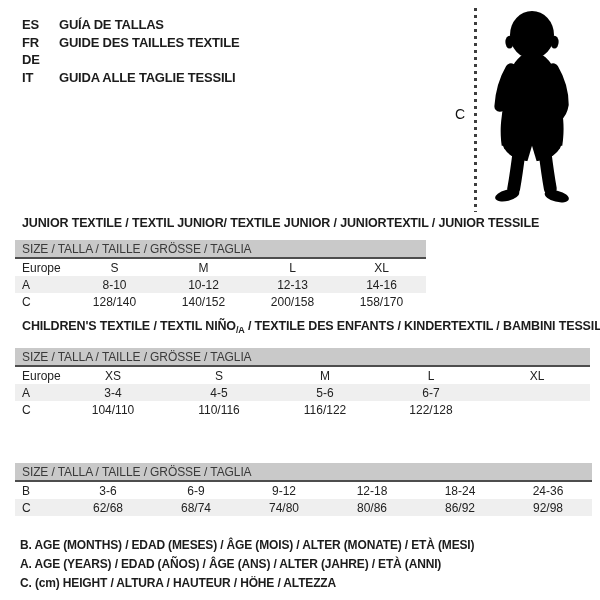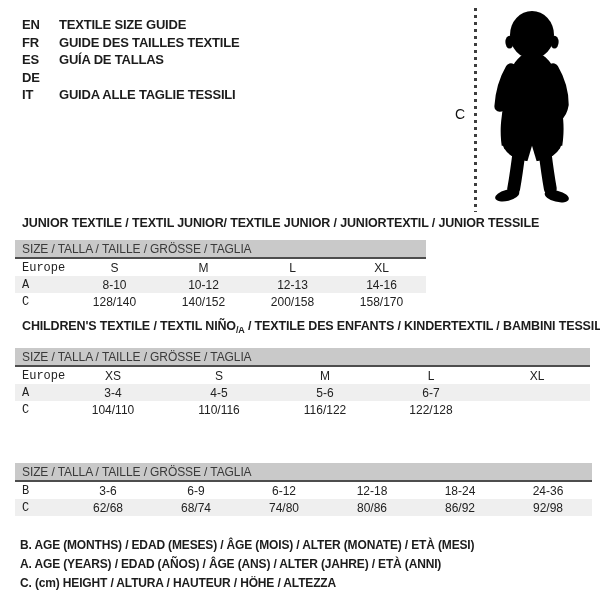--- a/index.html
+++ b/index.html
@@ -39,45 +39,41 @@
   .t2 { top:348px; width:575px; }
   .t3 { top:463px; width:577px; }
 
   .tbl-head { height:17px; background:#c9c9c9; border-bottom:2px solid #4d4d4d;
               display:flex; align-items:center; padding-left:7px;
               font-size:12px; color:#3a3a3a; letter-spacing:-0.1px;text-align:center; }
   .tbl-row { display:grid; height:17px; align-items:center; font-size:12px; color:#222; }
   .t1 .tbl-row { grid-template-columns:55px repeat(4,1fr); }
   .t2 .tbl-row { grid-template-columns:45px repeat(5,1fr); }
   .t3 .tbl-row { grid-template-columns:49px repeat(6,1fr); }
-  .tbl-row .lbl { padding-left:7px;font-family:Liberation Mono, monospace; }
+  .tbl-row .lbl { padding-left:7px; }
   .tbl-row .val { text-align:center; }
   .tbl-row.alt { background:#efefef; }
 
   
   .footnotes { position:absolute; left:20px; top:536px; font-weight:bold;
                font-size:12px; line-height:19px; letter-spacing:-0.15px; }
 </style>
 </head>
 <body>
 
 <div class="canvas">
 
   <div class="lang-block">
     <div class="lang-row">
-      <span class="lang-code">EN</span>
-      <span class="lang-label">TEXTILE SIZE GUIDE</span>
+      <span class="lang-code">ES</span>
+      <span class="lang-label">GUÍA DE TALLAS</span>
     </div>
     <div class="lang-row">
       <span class="lang-code">FR</span>
       <span class="lang-label">GUIDE DES TAILLES TEXTILE</span>
-    </div>
-    <div class="lang-row">
-      <span class="lang-code">ES</span>
-      <span class="lang-label">GUÍA DE TALLAS</span>
     </div>
     <div class="lang-row">
       <span class="lang-code">DE</span>
     </div>
     <div class="lang-row">
       <span class="lang-code">IT</span>
       <span class="lang-label">GUIDA ALLE TAGLIE TESSILI</span>
     </div>
   </div>
 
@@ -160,21 +156,21 @@
   </div>
 
   <div class="tbl t3">
     <div class="tbl-head">
       <span>SIZE / TALLA / TAILLE / GRÖSSE / TAGLIA</span>
     </div>
     <div class="tbl-row">
       <span class="lbl">B</span>
       <span class="val">3-6</span>
       <span class="val">6-9</span>
-      <span class="val">6-12</span>
+      <span class="val">9-12</span>
       <span class="val">12-18</span>
       <span class="val">18-24</span>
       <span class="val">24-36</span>
     </div>
     <div class="tbl-row alt">
       <span class="lbl">C</span>
       <span class="val">62/68</span>
       <span class="val">68/74</span>
       <span class="val">74/80</span>
       <span class="val">80/86</span>

